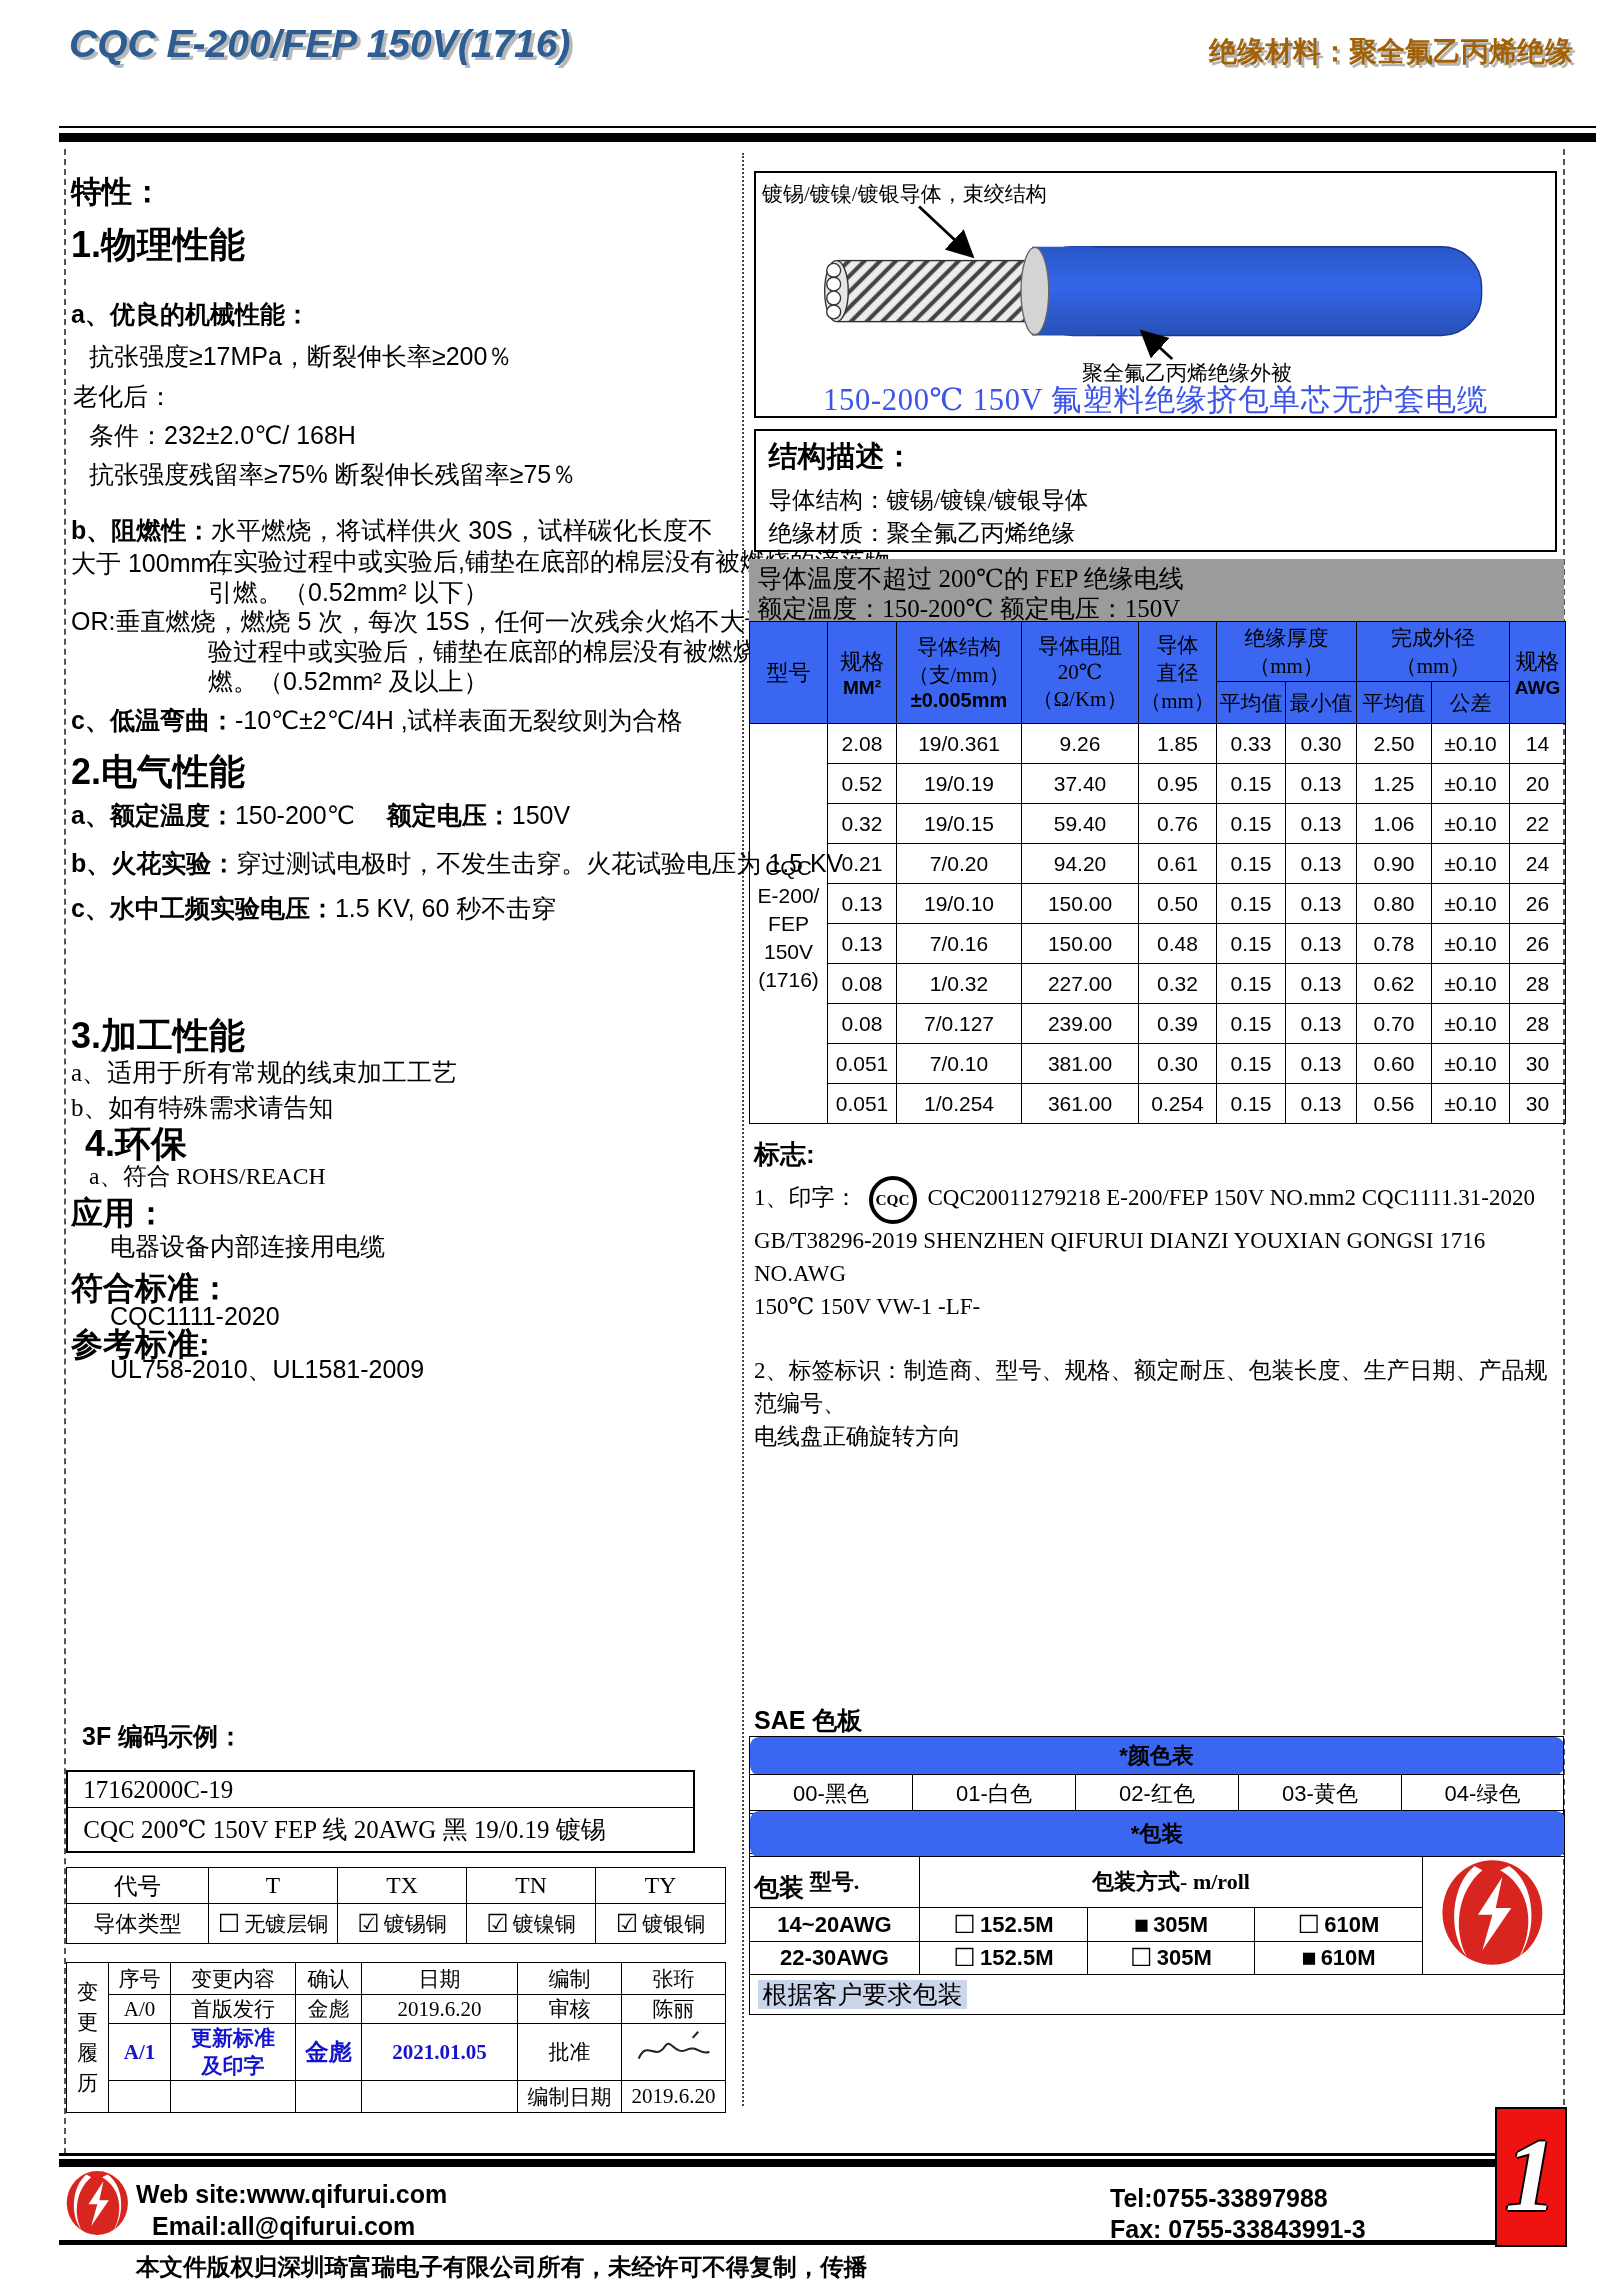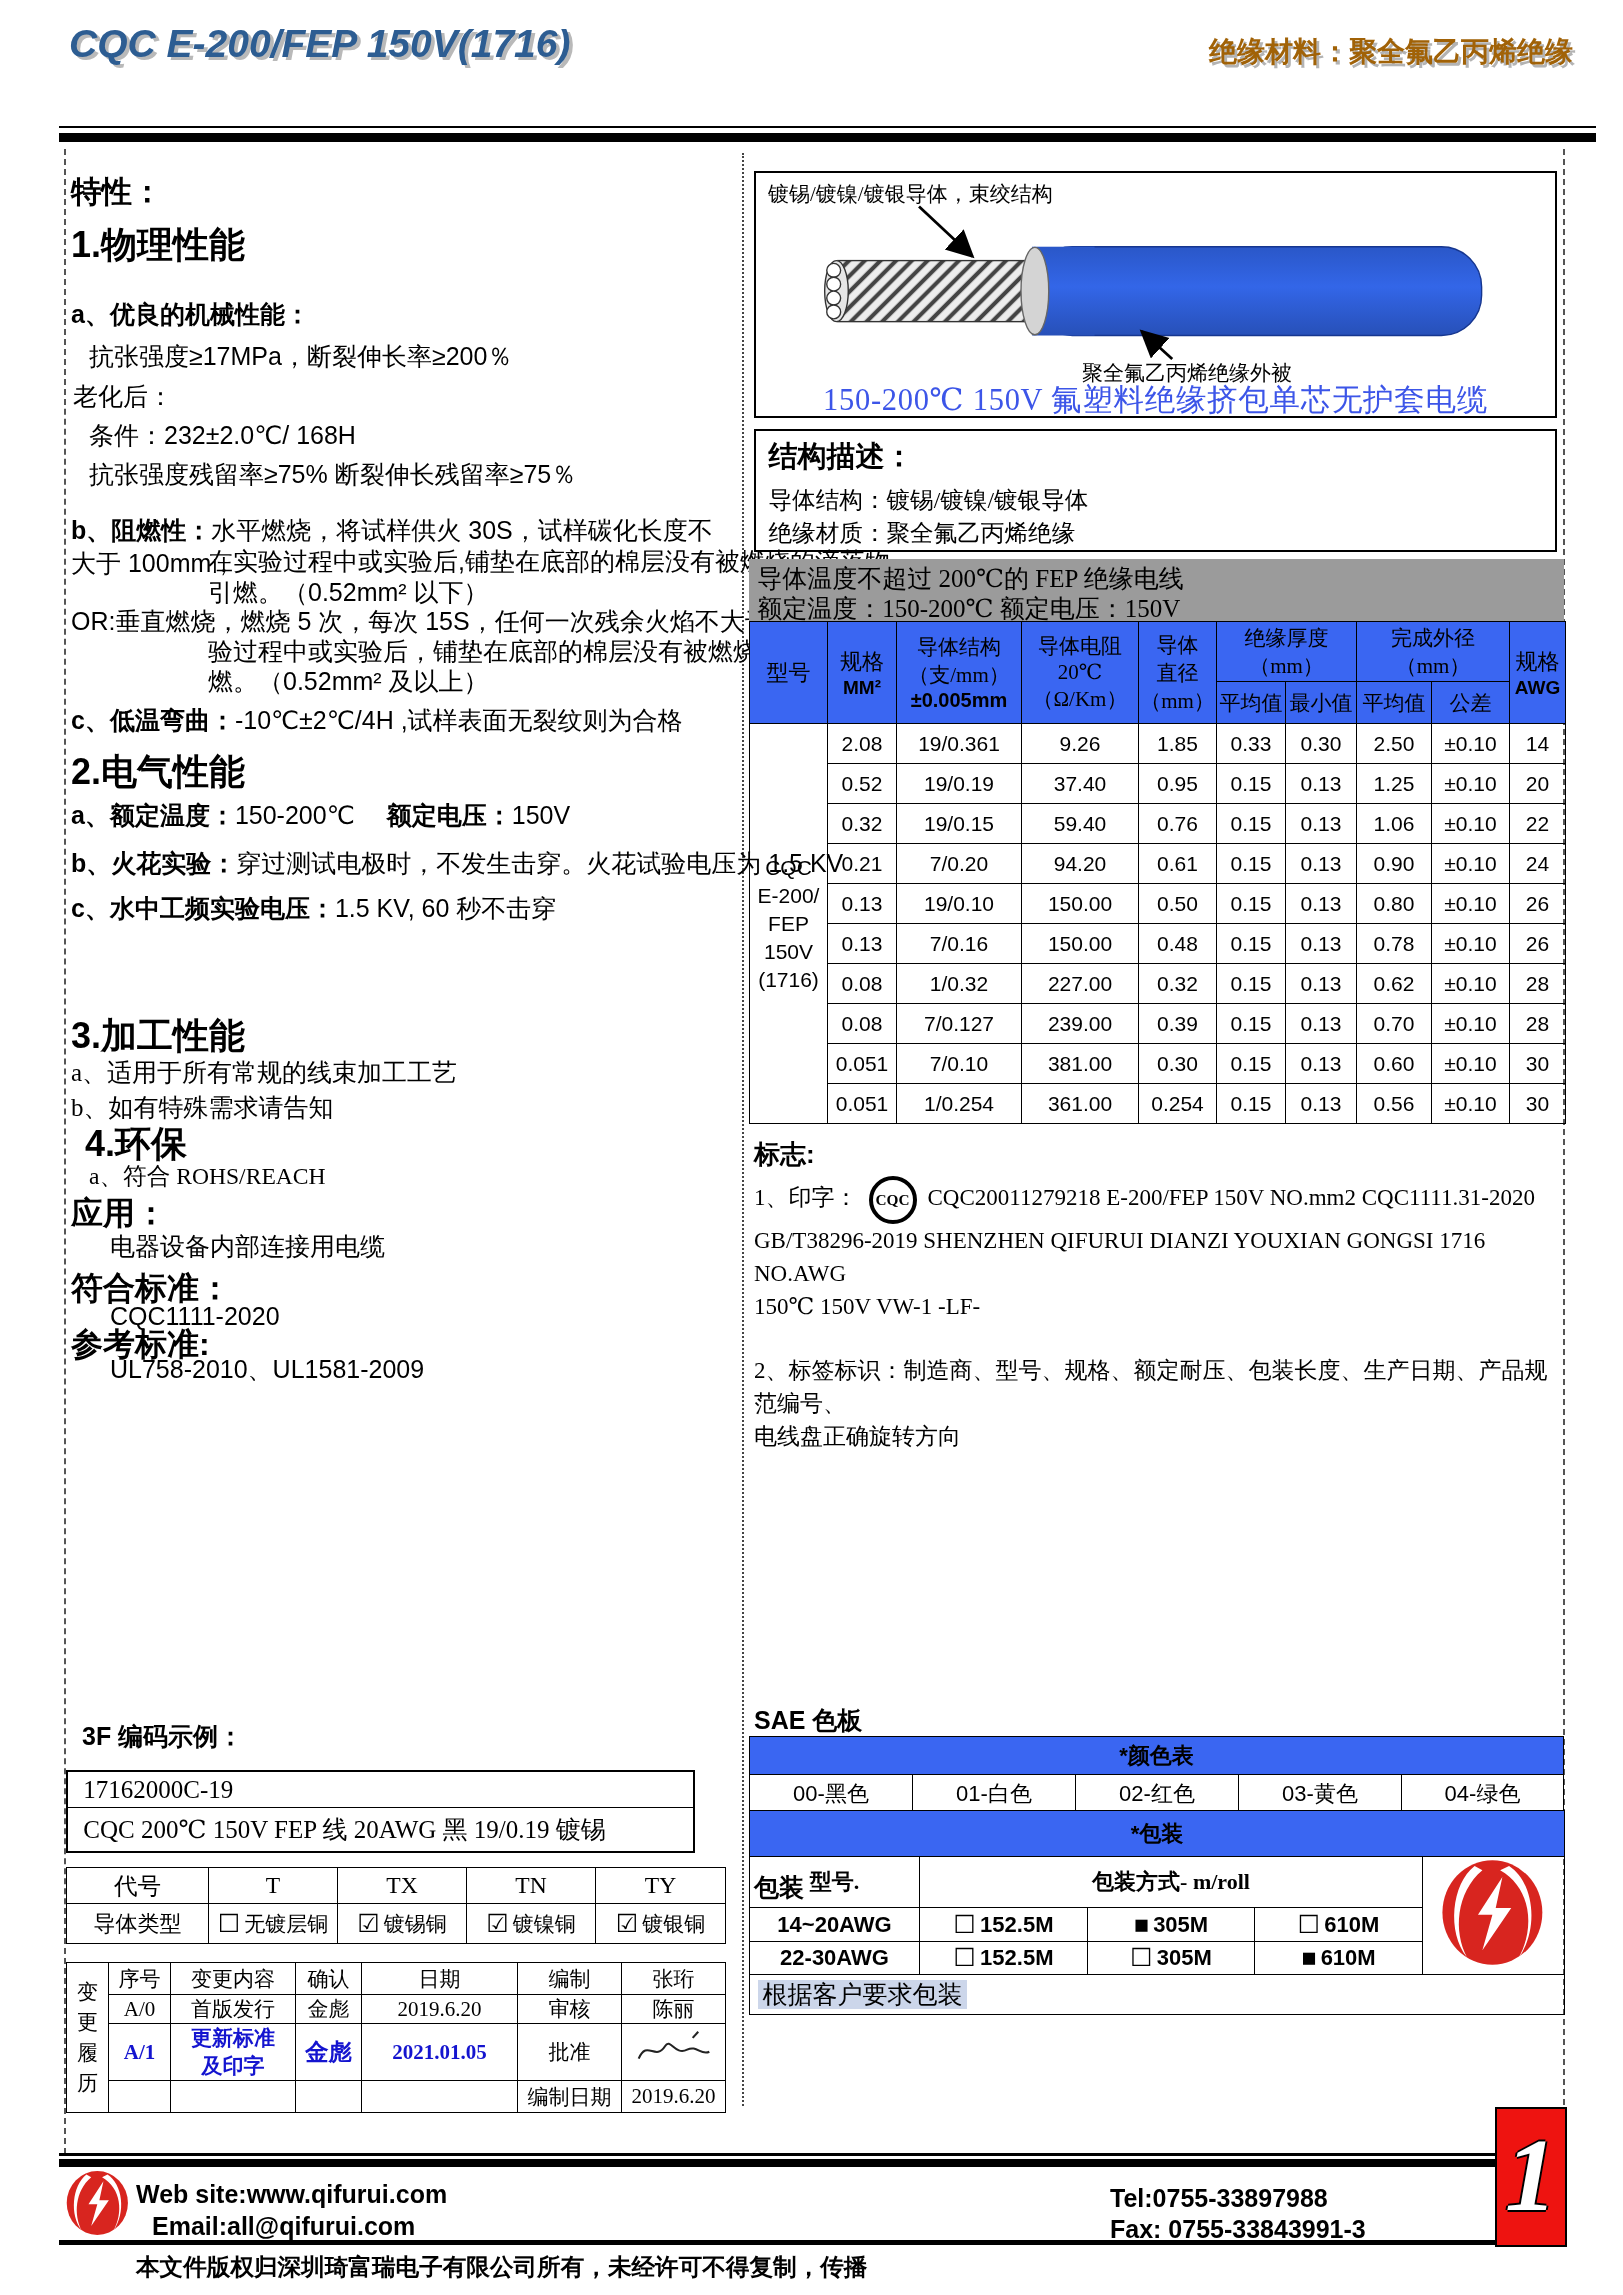--- a/index.html
+++ b/index.html
@@ -17,21 +17,21 @@
   .dashv{position:absolute;width:0;border-left:2.1px dashed #555;}
   .dotv{position:absolute;width:0;border-left:2.1px dotted #444;}
   
   .t34{font-size:23.6px;} .t36{font-size:25px;} .t30{font-size:21px;}
   .h1{font-size:36px;font-weight:bold;}
   .h2{font-size:30.5px;font-weight:bold;}
   .h3{font-size:32px;font-weight:bold;}
   
   table.tbl{border-collapse:collapse;table-layout:fixed;}
   table.tbl td{border:1.4px solid #000;text-align:center;vertical-align:middle;padding:0;overflow:hidden;}
-  .blueband{background:#3a66f2;font-weight:bold;font-size:23.6px;}
+  .blueband{background:#3a66f2;font-weight:bold;font-size:23.6px;border-radius:9px;}
   .spec td{font-size:21px;}
   .spec .hd td{background:#3a66f2;font-size:21px;}
   .model-cell{font-size:21px;line-height:28px;}
   .sae td{font-size:22px;font-family:"Liberation Sans","DejaVu Sans",sans-serif;}
   .pack td{font-size:22px;}
   .pack .opt{font-weight:bold;}
   .note-cell{text-align:left !important;}
   .hl{background:#ccd6ea;padding:1.4px 4.2px;font-size:25px;}
   .cond td{font-size:23.6px;}
   .rev td{font-size:21px;}
@@ -222,21 +222,21 @@
       <circle cx="112" cy="180" r="10" fill="#fff" stroke="#333" stroke-width="2"></circle>
       <circle cx="112" cy="200" r="10" fill="#fff" stroke="#333" stroke-width="2"></circle>
 
       <rect x="398" y="106" width="648" height="128" rx="58" ry="58" fill="url(#blueg)" stroke="#16368f" stroke-width="2"></rect>
       <rect x="398" y="106" width="90" height="128" fill="url(#blueg)"></rect>
       <ellipse cx="402" cy="170" rx="20" ry="63" fill="#d4d4d4" stroke="#666" stroke-width="2"></ellipse>
 
       <line x1="235" y1="48" x2="312" y2="120" stroke="#000" stroke-width="4" marker-end="url(#ah)"></line>
       <line x1="600" y1="268" x2="556" y2="228" stroke="#000" stroke-width="4" marker-end="url(#ah)"></line>
     </svg>
-    <div class="abs t30 serif" style="left:12px;top:7px;">镀锡/镀镍/镀银导体，束绞结构</div>
+    <div class="abs t30 serif" style="left:6px;top:7px;">镀锡/镀镍/镀银导体，束绞结构</div>
     <div class="abs t30 serif" style="left:326px;top:186px;">聚全氟乙丙烯绝缘外被</div>
     <div class="abs wb-caption serif" style="left:0;right:0;top:207px;">150-200℃  150V 氟塑料绝缘挤包单芯无护套电缆</div>
   </div>
 
   <div class="abs struct-box" style="left:754px;top:429px;width:799px;height:119px;">
     <div class="abs" style="left:12.5px;top:5.6px;font-size:29px;font-weight:bold;">结构描述：</div>
     <div class="abs t34 serif" style="left:12.5px;top:53px;">导体结构：镀锡/镀镍/镀银导体</div>
     <div class="abs t34 serif" style="left:12.5px;top:86px;">绝缘材质：聚全氟乙丙烯绝缘</div>
   </div>
 

